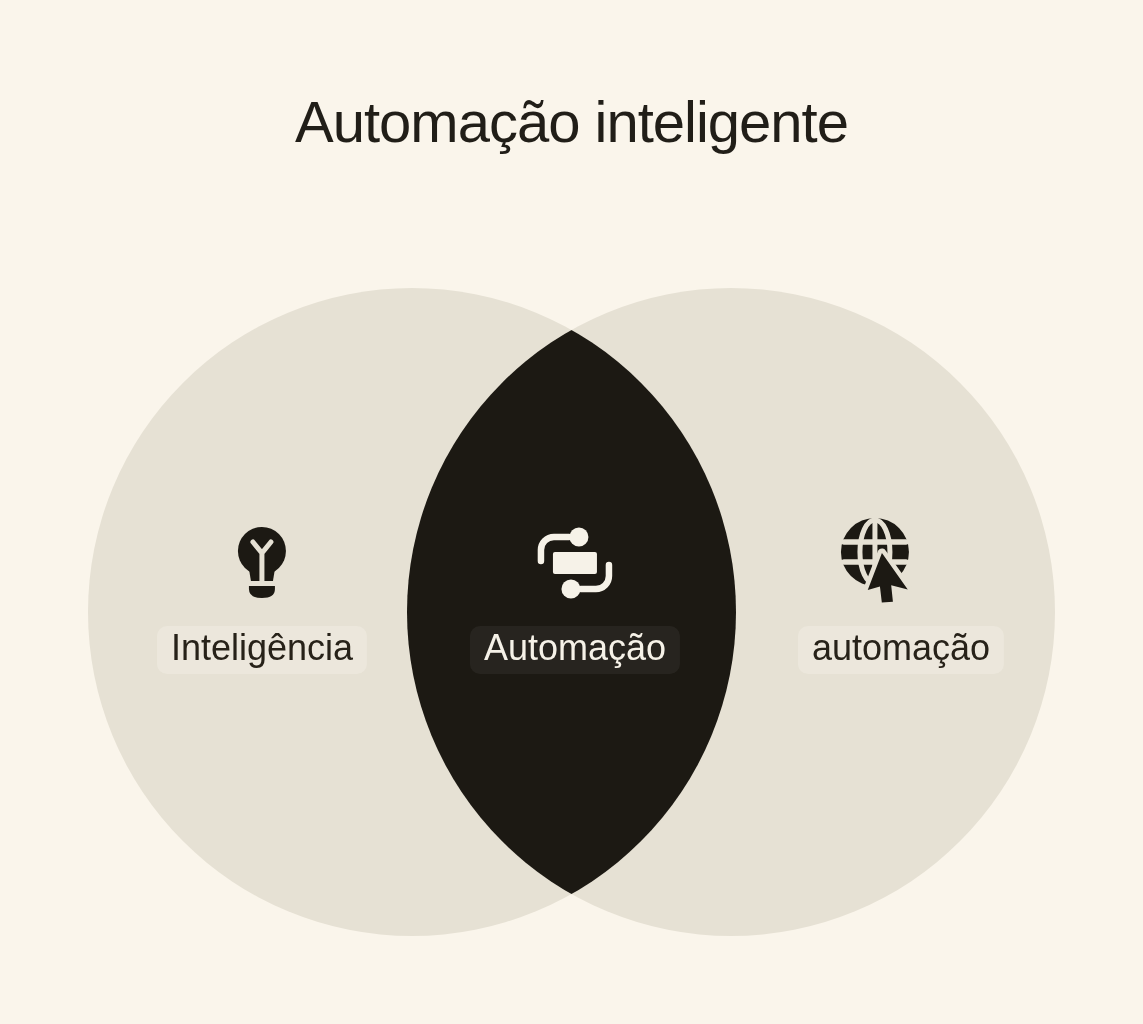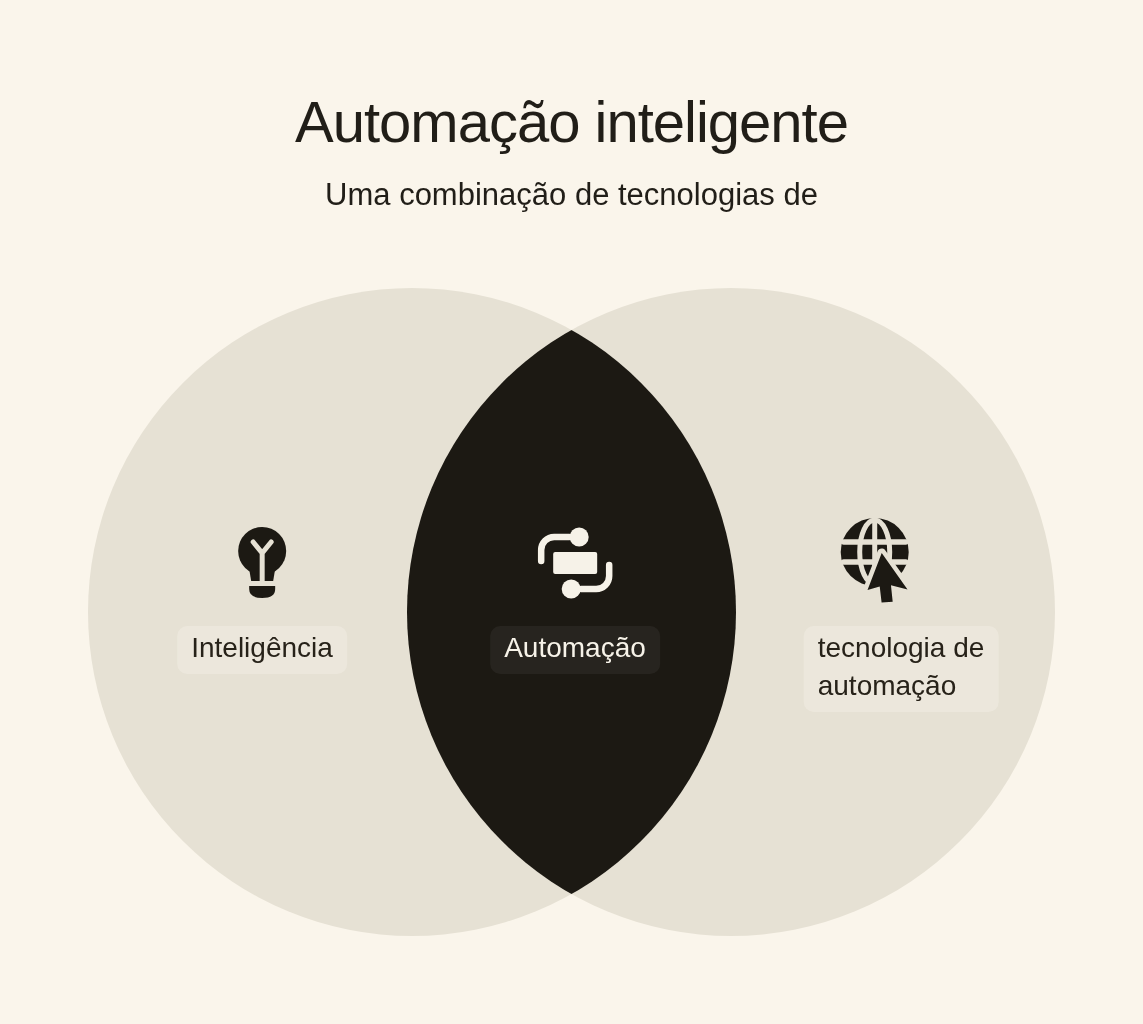--- a/index.html
+++ b/index.html
@@ -73,23 +73,23 @@
     justify-content: center;
   }
   .region-right .icon-slot svg { transform: translateX(-20px); }
   .fill-dark   { fill: var(--c-icon_dark); }
   .fill-light  { fill: var(--c-icon_light); }
   .stroke-light { stroke: var(--c-icon_light); fill: none; stroke-linecap: round; }
   .stroke-bg    { stroke: var(--c-circle); fill: none; stroke-linecap: round; }
   .cursor-outline { stroke: var(--c-circle); stroke-linejoin: round; stroke-linecap: round; fill: none; }
   .label {
     margin-top: 22px;
-    font-size: 28px;
+    font-size: 36px;
     line-height: 38px;
-    text-align: left;
+    text-align: center;
     color: var(--c-label_text);
     background: rgba(252, 248, 240, 0.28);
     padding: 3px 14px 7px;
     border-radius: 10px;
     white-space: nowrap;
   }
   .region-center .label {
     color: var(--c-center_label_text);
     background: rgba(255, 255, 255, 0.05);
   }
@@ -106,21 +106,20 @@
         </clipPath>
     </defs>
     <circle class="venn-circle" cx="412" cy="612" r="324"></circle>
     <circle class="venn-circle" cx="731" cy="612" r="324"></circle>
     <circle class="venn-lens" cx="731" cy="612" r="324" clip-path="url(#clip-left-circle)"></circle>
   </svg>
 
   <div class="header">
     <div class="title">Automação inteligente</div>
     <div class="subtitle">
-      <div>Uma combinação de tecnologias de</div>
     </div>
   </div>
 
   <div class="region region-left">
     <div class="icon-slot">
       <svg width="52" height="78" viewBox="-26 -41 52 78" aria-hidden="true">
         <circle class="fill-dark" cx="0" cy="-14" r="24"></circle>
         <path class="fill-dark" d="M -14 -2 H 14 L 11 16 H -11 Z"></path>
         <path class="stroke-bg" stroke-width="5" d="M -9 -23 L 0 -12 L 9 -23 M 0 -12 V 16"></path>
         <path class="fill-dark" d="M -13 21 H 13 V 24 Q 13 33 0 33 Q -13 33 -13 24 Z"></path>
@@ -154,18 +153,17 @@
         <ellipse class="stroke-bg" stroke-width="5" cx="0" cy="0" rx="15" ry="32"></ellipse>
         <path class="stroke-bg" stroke-width="5.5" d="M -31 -10 H 31"></path>
         <path class="stroke-bg" stroke-width="5.5" d="M -31 10 H 31"></path>
         <g transform="translate(7,1) rotate(21)">
           <path class="cursor-outline" stroke-width="9" d="M 0 0 L 0 39.6 L 10.1 31.9 L 17.6 46.2 L 27.7 41.5 L 20.2 26.8 L 37.2 24.9 Z"></path>
           <path class="fill-dark" d="M 0 0 L 0 39.6 L 10.1 31.9 L 17.6 46.2 L 27.7 41.5 L 20.2 26.8 L 37.2 24.9 Z"></path>
         </g>
       </svg>
     </div>
     <div class="label">
-      <div>tecnologia de</div>
       <div>automação</div>
     </div>
   </div>
 
 </div>
 
 </body></html>

